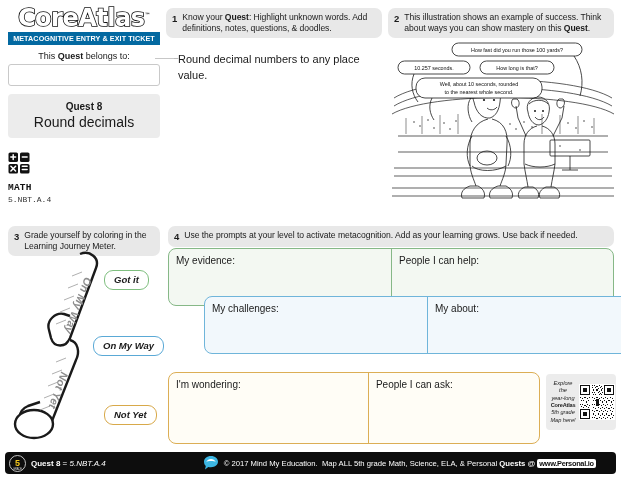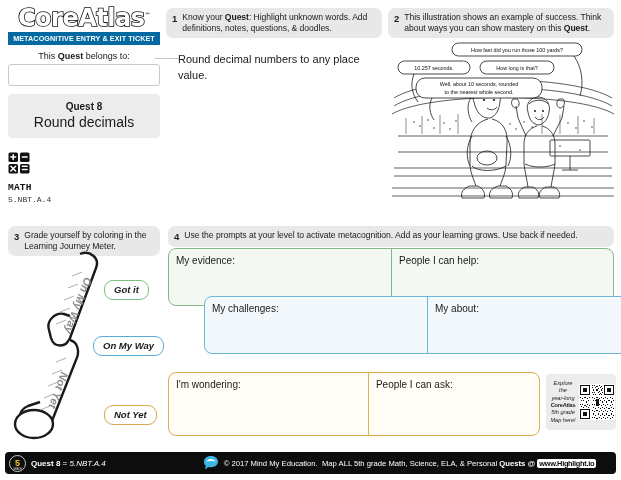--- a/index.html
+++ b/index.html
@@ -165,21 +165,21 @@
     position: absolute;
     border-radius: 9px;
     background: #fff;
     font-size: 9.5px;
     font-weight: bold;
     font-style: italic;
     text-align: center;
     padding: 3px 9px 4px;
     white-space: nowrap;
   }
-  #pill-gotit   { left: 104px; top: 280px; border: 1.3px solid #7fbf7f; color: #1a1a1a; }
+  #pill-gotit   { left: 104px; top: 270px; border: 1.3px solid #7fbf7f; color: #1a1a1a; }
   #pill-onmyway { left: 93px;  top: 336px; border: 1.3px solid #5aa9d6; color: #1a1a1a; }
   #pill-notyet  { left: 104px; top: 405px; border: 1.3px solid #d8a94a; color: #1a1a1a; }
 
   
   #step4-banner { position: absolute; left: 168px; top: 226px; width: 446px; }
   .prompt-box {
     position: absolute;
     left: 168px;
     width: 446px;
     border-radius: 8px;
@@ -189,21 +189,21 @@
     flex: 1 1 50%;
     padding: 6px 0 0 7px;
     font-size: 10px;
     color: #1a1a1a;
   }
   .prompt-half.right { border-left-width: 1px; border-left-style: solid; }
   #box-green  { top: 248px; height: 58px; background: #f3f8f2; border: 1.2px solid #86b887; }
   #box-green  .prompt-half.right { border-left-color: #86b887; }
   #box-blue   { top: 296px; height: 58px; background: #f2f8fc; border: 1.2px solid #6fb5da; margin-left: 36px; }
   #box-blue   .prompt-half.right { border-left-color: #6fb5da; }
-  #box-orange { top: 372px; height: 64px; width: 372px; background: #fffdf6; border: 1.2px solid #dcae55; gap: 28px; }
+  #box-orange { top: 372px; height: 72px; width: 372px; background: #fffdf6; border: 1.2px solid #dcae55; gap: 28px; }
   #box-orange .prompt-half.right { border-left-color: #dcae55; }
 
   
   #qr-promo {
     position: absolute;
     left: 546px; top: 374px;
     width: 70px; height: 56px;
     background: #ececec;
     border-radius: 4px;
     display: flex;
@@ -635,17 +635,17 @@
     </svg>
     <div id="footer-quest">
       <b>Quest 8</b><span> = </span><i>5.NBT.A.4</i>
     </div>
     <svg id="footer-bubble" viewBox="0 0 16 16">
       <path d="M8,1 C12.2,1 15,3.5 15,6.6 C15,9.7 12.2,12.2 8,12.2 C7,12.2 6.1,12.1 5.3,11.9 L2,14.5 L2.8,11 C1.4,9.9 1,8.3 1,6.6 C1,3.5 3.8,1 8,1 Z" fill="#3cb6e3"></path>
       <path d="M3.2,6.9 C4.6,5.6 11.4,5.6 12.8,6.9 C11.8,5 10,4 8,4 C6,4 4.2,5 3.2,6.9 Z" fill="#ffffff"></path>
     </svg>
     <div id="footer-copy">
       <span>© 2017 Mind My Education.</span>&nbsp;
-      <span>Map ALL 5th grade Math, Science, ELA, &amp; Personal </span><b>Quests</b><span> @ </span><span id="footer-url">www.Highlight.io</span>
+      <span>Map ALL 5th grade Math, Science, ELA, &amp; Personal </span><b>Quests</b><span> @ </span><span id="footer-url">www.Personal.io</span>
     </div>
   </div>
 
 </div>
 
 </body></html>

